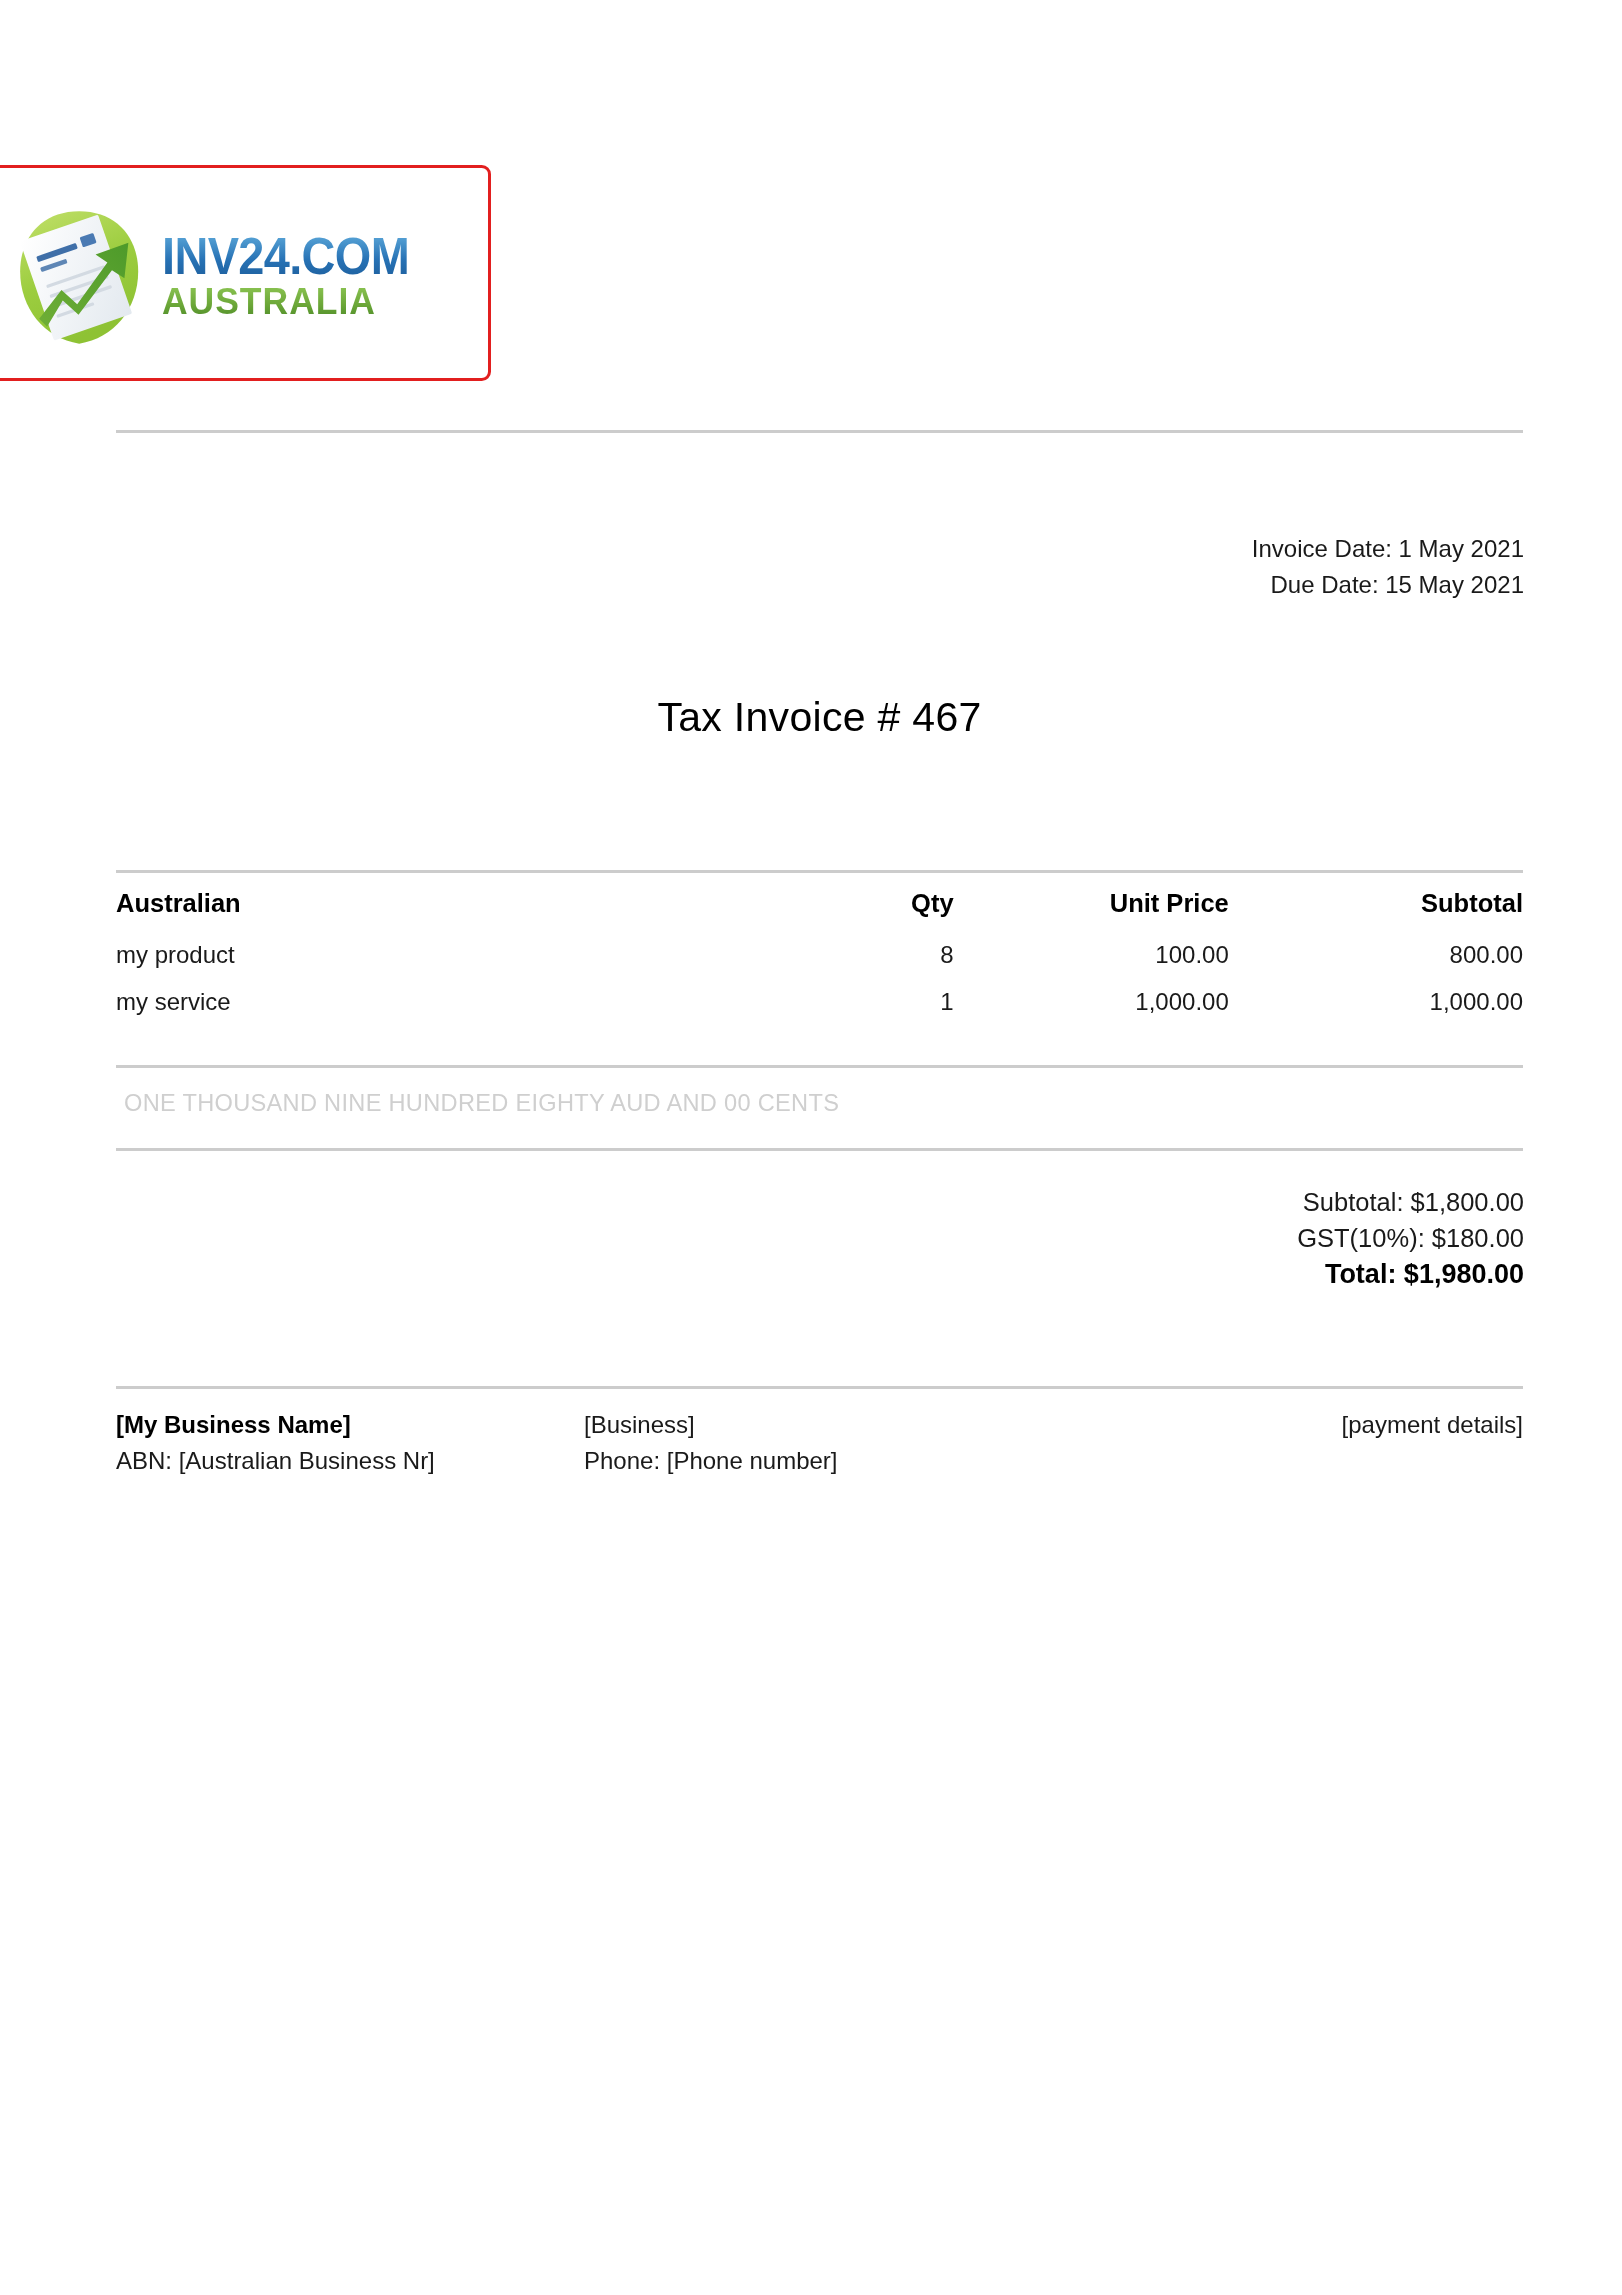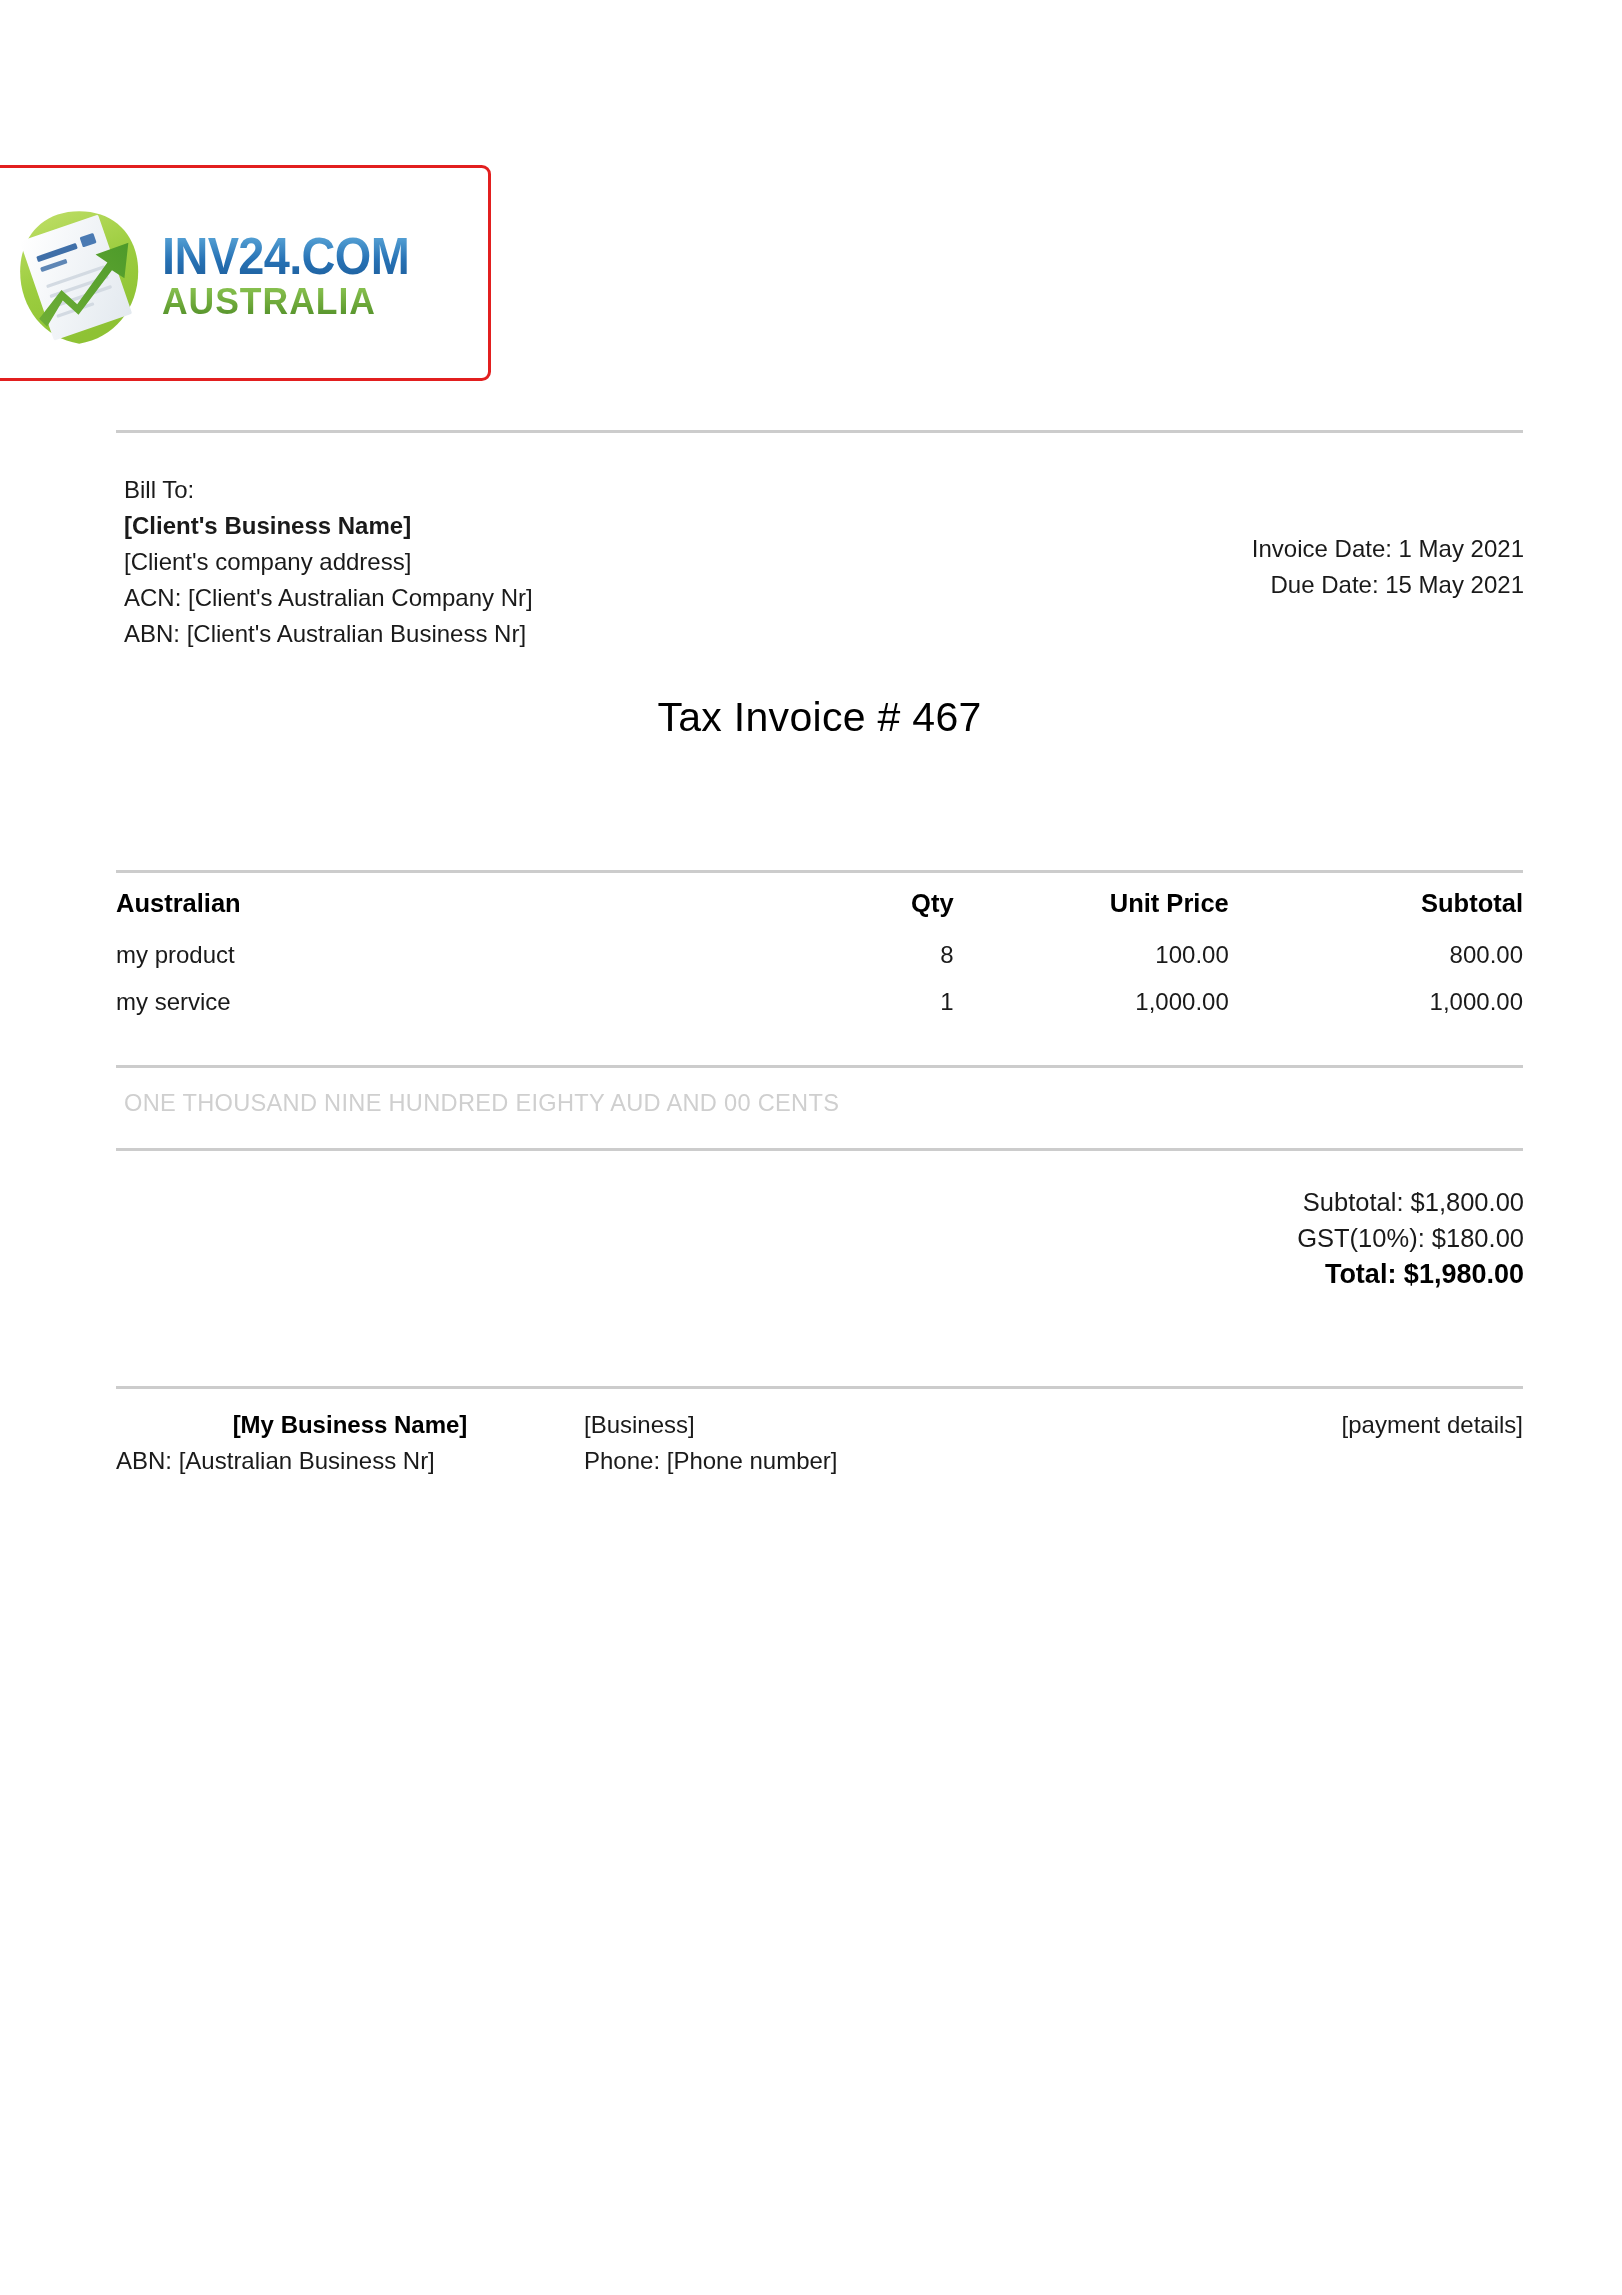--- a/index.html
+++ b/index.html
@@ -195,21 +195,21 @@
     top: 1407px;
     width: 1407px;
     display: flex;
     font-size: 24px;
     line-height: 36px;
     color: #1a1a1a;
   }
   .foot-col-1 { width: 468px; }
   .foot-col-2 { width: 654px; }
   .foot-col-3 { flex: 1; text-align: right; }
-  .foot-col-1 .strong { font-weight: bold; color: #000000; text-align: center; }
+  .foot-col-1 .strong { font-weight: bold; color: #000000; }
 </style>
 </head>
 <body>
 
 <div class="page">
 
   <div class="content"></div>
 
   <div class="logo-box">
     <div class="logo-inner">
@@ -258,27 +258,20 @@
 
     </div>
   </div>
 
   <div class="rule" style="top:430px;"></div>
   <div class="rule" style="top:870px;"></div>
   <div class="rule" style="top:1065px;"></div>
   <div class="rule" style="top:1148px;"></div>
   <div class="rule" style="top:1386px;"></div>
 
-  <div class="billto">
-    <div>Bill To:</div>
-    <div class="strong">[Client's Business Name]</div>
-    <div>[Client's company address]</div>
-    <div>ACN: [Client's Australian Company Nr]</div>
-    <div>ABN: [Client's Australian Business Nr]</div>
-  </div>
 
   <div class="dates">
     <div>Invoice Date: 1 May 2021</div>
     <div>Due Date: 15 May 2021</div>
   </div>
 
   <div class="title">Tax Invoice # 467</div>
 
   <table class="items">
     <thead>

